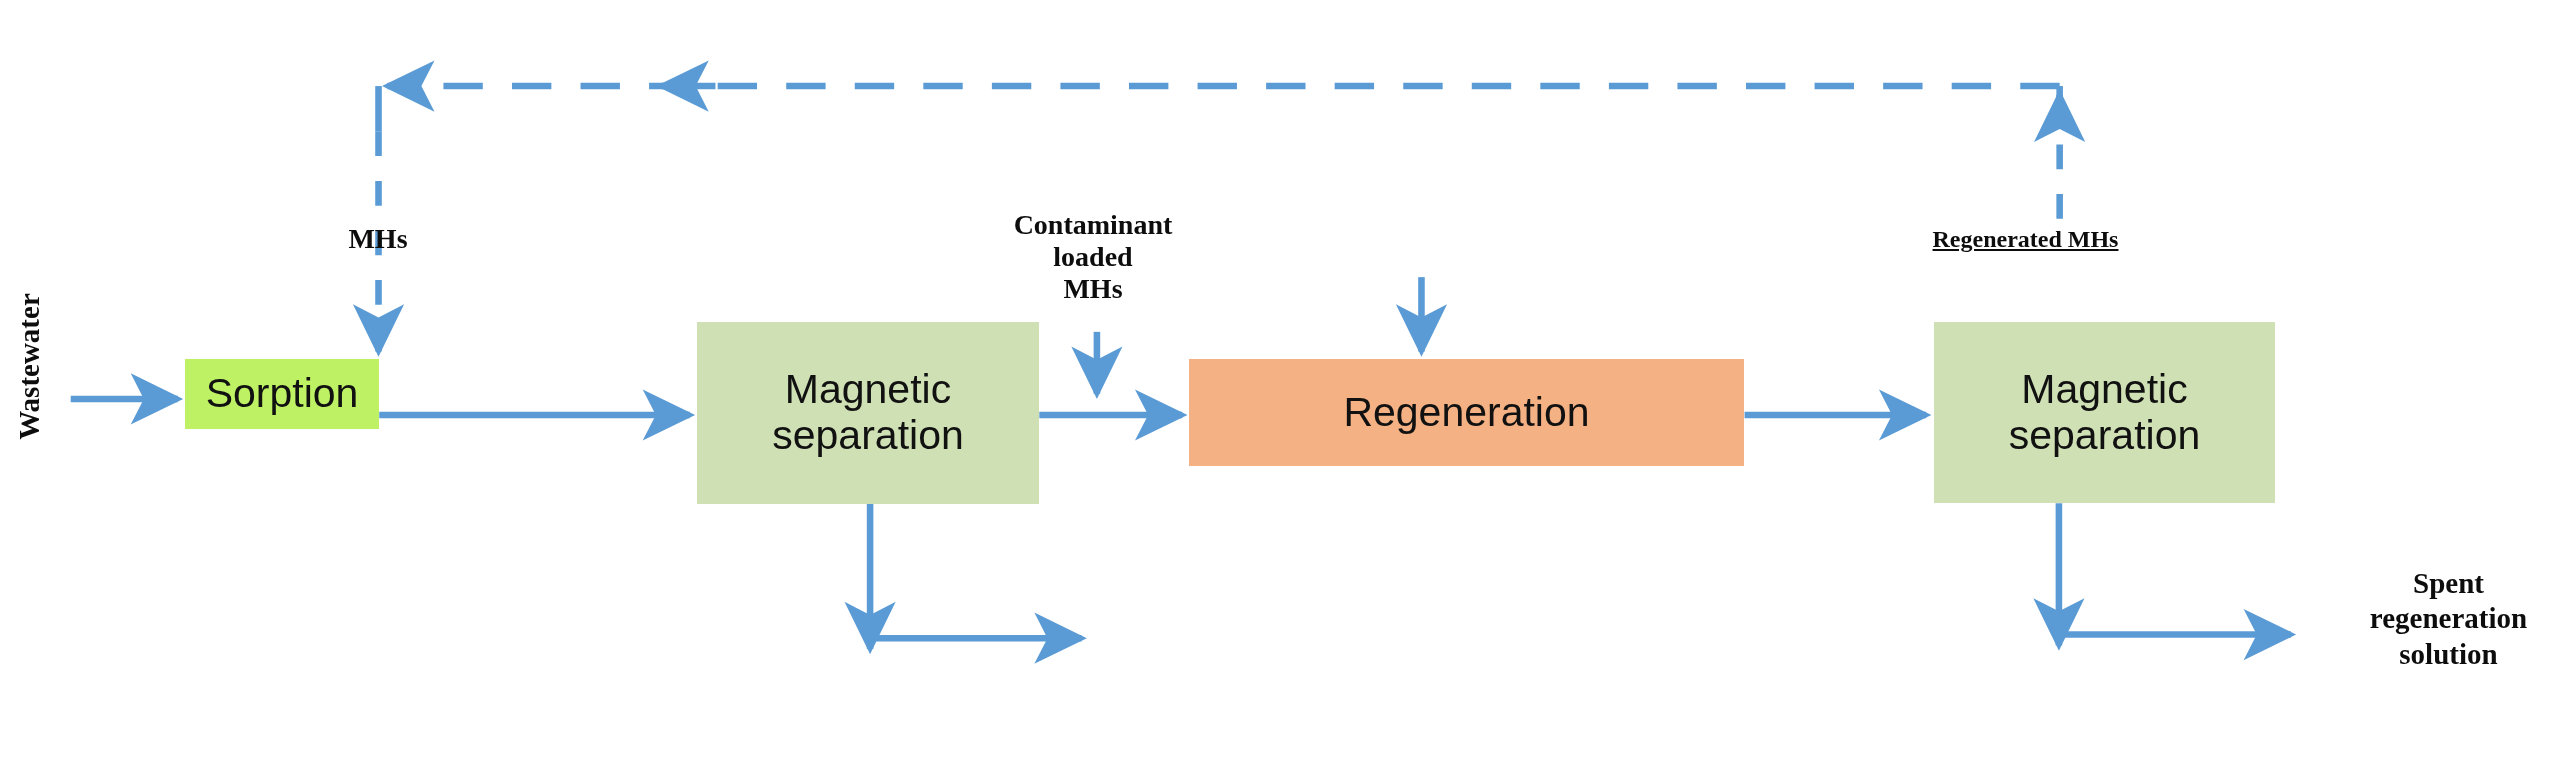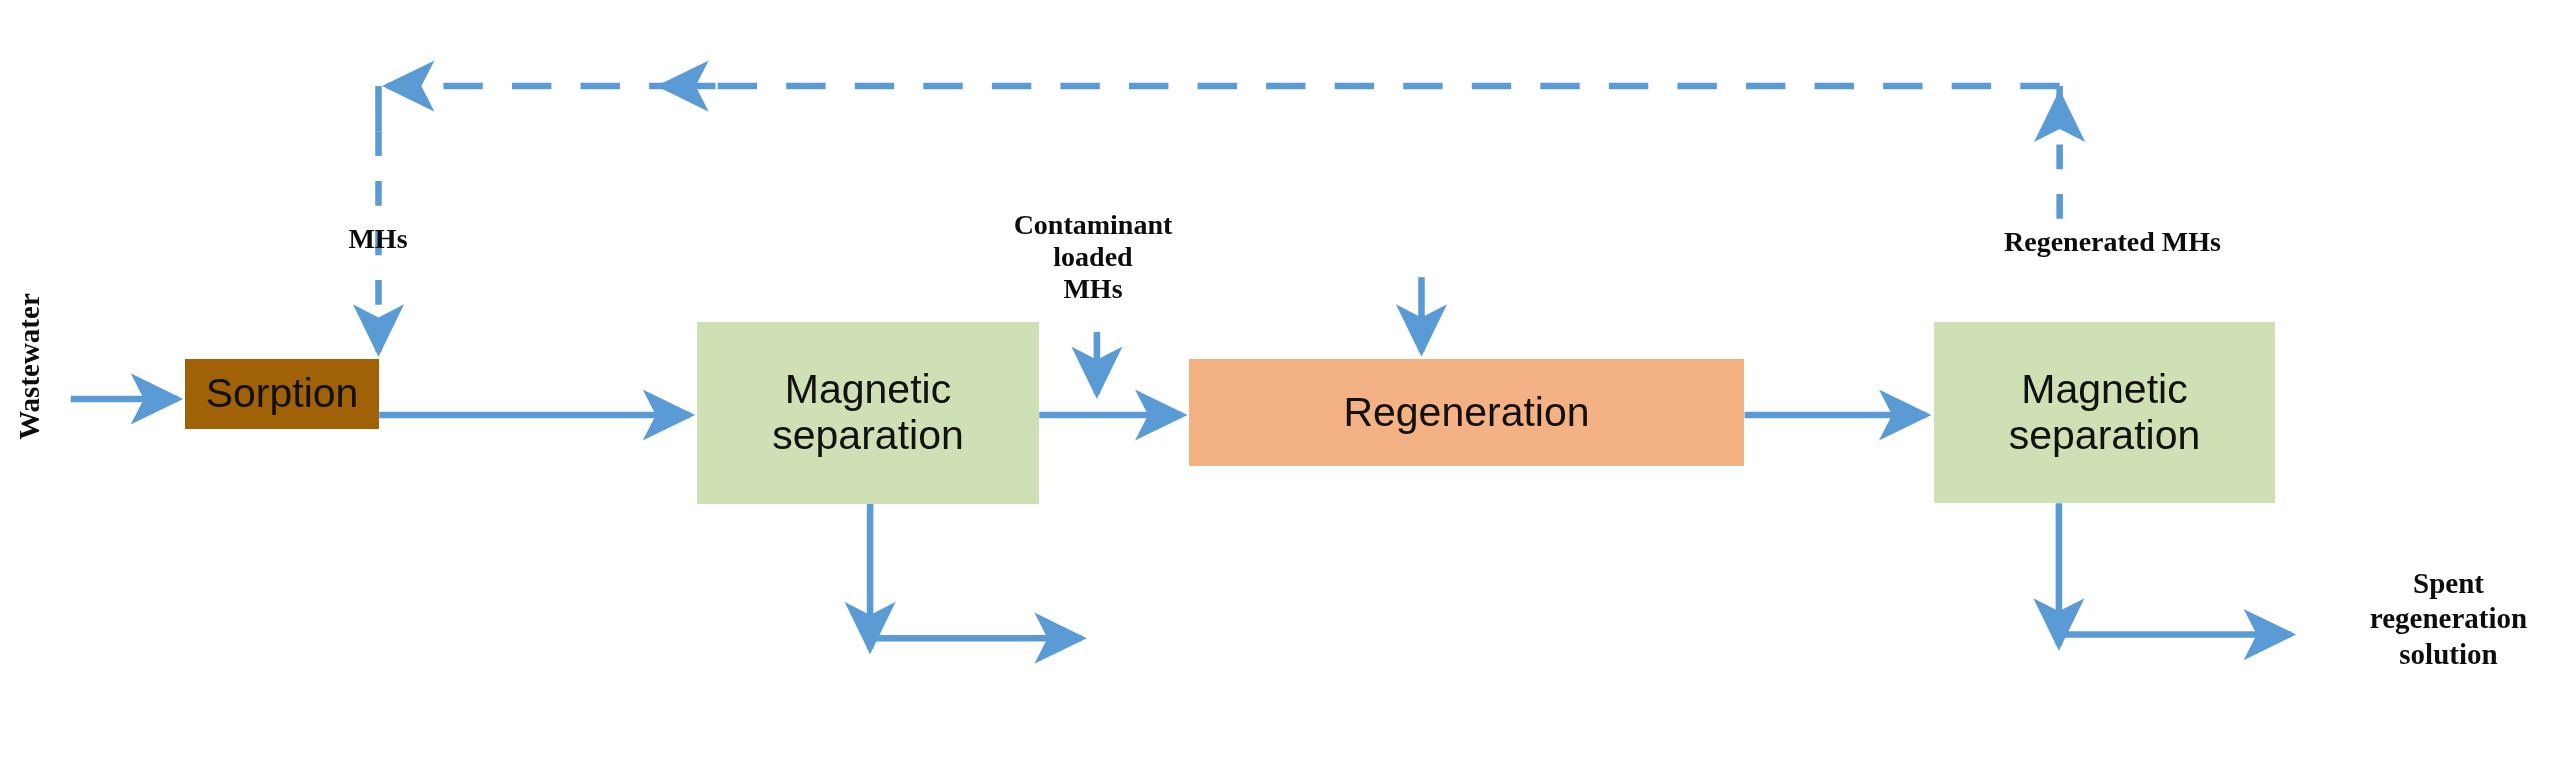--- a/index.html
+++ b/index.html
@@ -9,30 +9,30 @@
   svg#wires{position:absolute;left:0;top:0;width:2576px;height:768px;}
 
   .node{position:absolute;display:flex;align-items:center;justify-content:center;
         text-align:center;font-family:"Liberation Sans",sans-serif;
         font-weight:400;color:#111111;line-height:1.12;}
   .node span{display:block;}
 
   .lbl{position:absolute;font-family:"Liberation Serif",serif;font-weight:bold;
        color:#0d0d0d;text-align:center;line-height:1.14;white-space:pre-line;}
 
-  #n-sorption{left:185px;top:359px;width:194px;height:70px;background:#a16207;font-size:41px;}
+  #n-sorption{left:185px;top:359px;width:194px;height:70px;background:#bef264;font-size:41px;}
   #n-magsep1{left:697px;top:322px;width:342px;height:182px;background:#cfe0b4;font-size:41px;}
   #n-regen{left:1189px;top:359px;width:555px;height:107px;background:#f4b183;font-size:41px;}
   #n-magsep2{left:1934px;top:322px;width:341px;height:181px;background:#cfe0b4;font-size:41px;}
 
   #l-title{left:887px;top:5.8px;width:584px;font-size:29px;}
   #l-mhs{left:305px;top:223px;width:146px;font-size:28px;}
   #l-contam{left:987px;top:197px;width:212px;font-size:28px;margin-top:12px;}
   #l-regsol{left:1306px;top:215px;width:409px;font-size:28px;}
-  #l-regmhs{left:1941px;top:226px;width:343px;font-size:28px;}
+  #l-regmhs{left:1854px;top:226px;width:343px;font-size:24px;text-decoration:underline;}
   #l-treated{left:1108px;top:595px;width:204px;font-size:29px;}
   #l-spent{left:2321px;top:566px;width:255px;font-size:29px;line-height:1.22;}
   #l-waste{left:-54px;top:350px;width:168px;font-size:29px;
            transform:rotate(-90deg);transform-origin:center center;}
 </style>
 </head>
 <body>
 
 <div id="stage">
 

